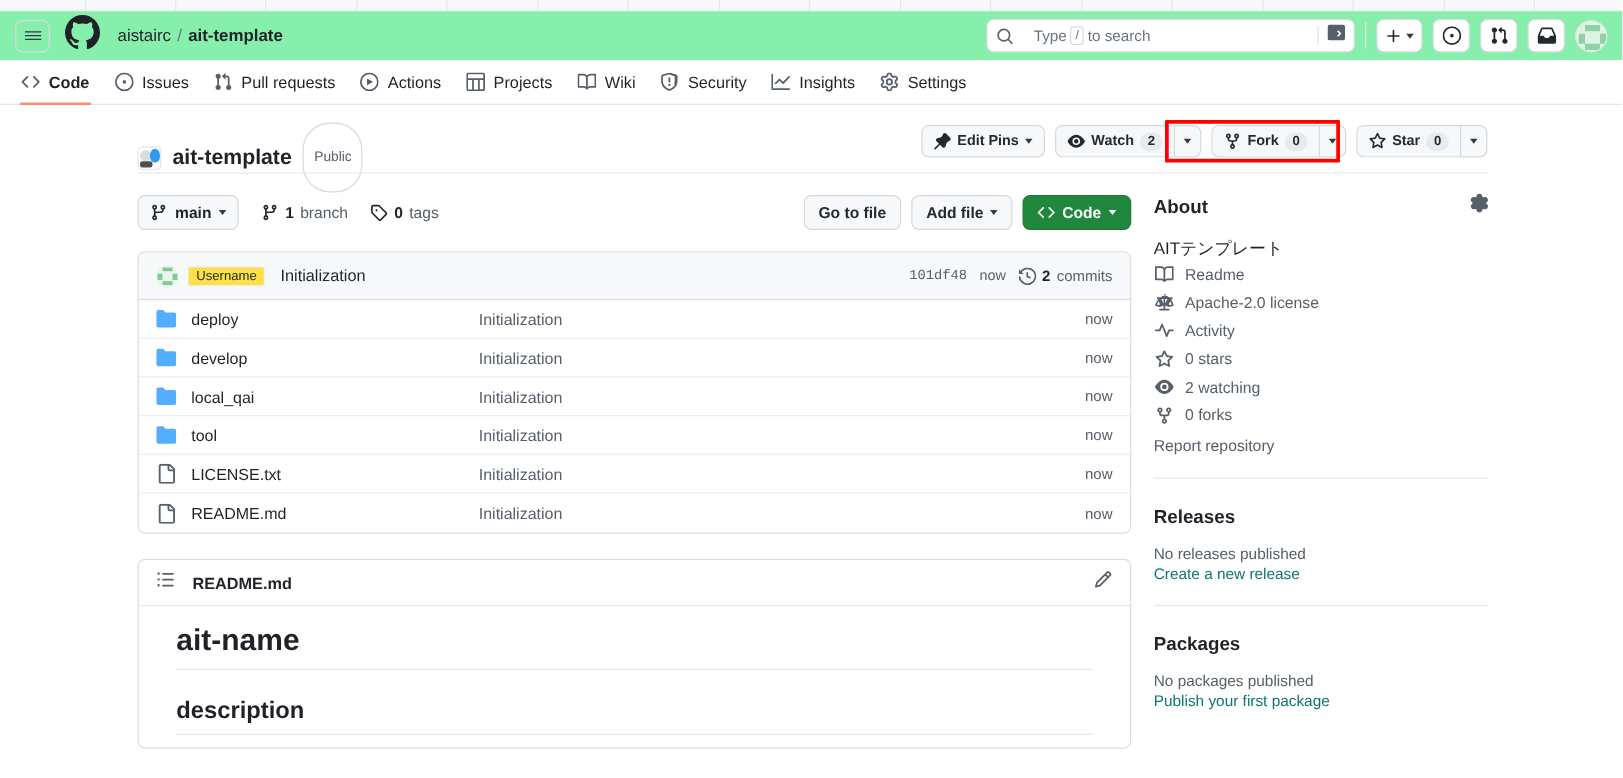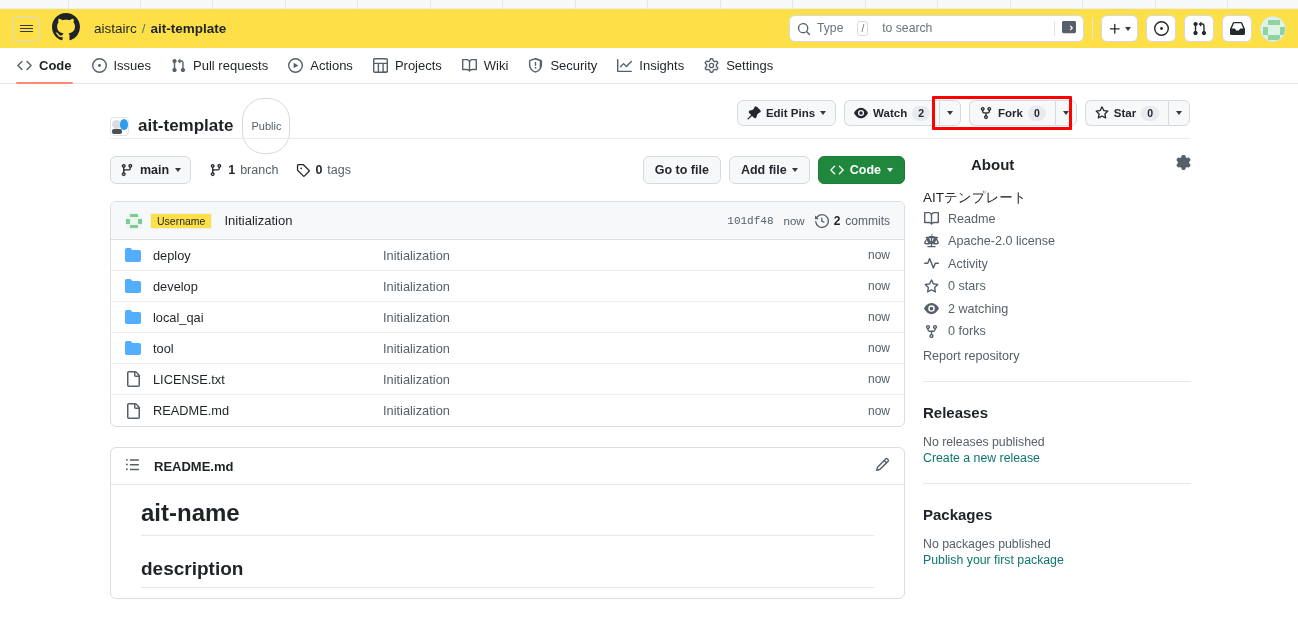--- a/index.html
+++ b/index.html
@@ -12,35 +12,35 @@
   }
   .page { position: relative; width: 1298px; height: 622px; }
 
   
   .ruler { position: absolute; top: 0; left: 0; width: 1298px; height: 9px;
            background: #f6f8fa; border-bottom: 1px solid #eceef1; }
   .ruler i { position: absolute; top: 0; width: 1px; height: 9px; background: #e4e7eb; }
 
   
   .appbar { position: absolute; top: 9px; left: 0; width: 1298px; height: 39px;
-            background: #fde047; display: flex; align-items: center; padding: 0 12px; }
+            background: #86efac; display: flex; align-items: center; padding: 0 12px; }
   .hamburger { width: 28px; height: 26px; border: 1px solid #d6dade; border-radius: 6px;
                display: flex; align-items: center; justify-content: center; cursor: pointer; }
   .hamburger span { display: block; width: 13px; height: 1.6px; background: #35393d; margin: 1.6px 0; }
   .gh-mark { margin-left: 12px; cursor: pointer; }
   .breadcrumb { margin-left: 14px; font-size: 13.5px; display: flex; align-items: center; gap: 5px; }
   .breadcrumb .owner { color: #1f2328; cursor: pointer; }
   .breadcrumb .sep { color: #6a737d; }
   .breadcrumb .repo { color: #1f2328; font-weight: bold; cursor: pointer; }
 
   .appbar-right { margin-left: auto; display: flex; align-items: center; gap: 8px; }
   .searchbox { width: 295px; height: 27px; border: 1px solid #d6dade; border-radius: 6px;
                display: flex; align-items: center; padding: 0 7px; cursor: text; background: #fff; }
-  .searchbox .sb-text { font-size: 12.2px; color: #6a737d; margin-left: 6px; display: flex;
-                        align-items: flex-start; gap: 14px; }
+  .searchbox .sb-text { font-size: 12.2px; color: #6a737d; margin-left: 16px; display: flex;
+                        align-items: center; gap: 3px; }
   .slashkey { border: 1px solid #d6dade; border-radius: 3px; font-size: 10px; color: #6a737d;
               padding: 0 3px; line-height: 13px; }
   .sb-divider { margin-left: auto; width: 1px; height: 15px; background: #e1e4e8; }
   .term-ico { margin-left: 7px; cursor: pointer; }
   .vbar { width: 1px; height: 21px; background: #e1e4e8; }
   .hbtn { height: 27px; min-width: 30px; border: 1px solid #d6dade; border-radius: 6px;
           display: flex; align-items: center; justify-content: center; gap: 3px;
           padding: 0 6px; cursor: pointer; background: #fff; }
   .avatar-top { width: 26px; height: 26px; border-radius: 50%; cursor: pointer;
                 background: #dff3e4; position: relative; overflow: hidden;
@@ -146,21 +146,21 @@
   .readme-head .rtitle { margin-left: 14px; font-size: 13px; font-weight: bold; color: #1f2328; }
   .readme-head .pencil { margin-left: auto; cursor: pointer; }
   .readme-body { padding: 14px 30px 10px 30px; border-top: 1px solid #e6e9ec; }
   .md-h1 { font-size: 24px; font-weight: bold; color: #1f2328; padding-bottom: 8px;
            border-bottom: 1px solid #e6e9ec; margin-bottom: 22px; }
   .md-h2 { font-size: 19px; font-weight: bold; color: #1f2328; padding-bottom: 7px;
            border-bottom: 1px solid #e6e9ec; }
 
   
   .side h2 { font-size: 15px; font-weight: bold; color: #1f2328; }
-  .side-head { display: flex; align-items: center; margin-left: 48px; }
+  .side-head { display: flex; align-items: center; }
   .side-head .gear { margin-left: auto; cursor: pointer; }
   .about-desc { margin-top: 15px; font-size: 13.5px; color: #1f2328; }
   .side-list { margin-top: 4px; display: flex; flex-direction: column; gap: 7.5px; }
   .side-item { display: flex; align-items: center; gap: 9px; font-size: 12.6px; color: #57606a; cursor: pointer; }
   .side-item .si-ico { width: 16px; display: flex; justify-content: center; flex: none; }
   .report-link { margin-top: 10px; font-size: 12.6px; color: #57606a; cursor: pointer; }
   .side-sep { margin: 18px 0; height: 1px; background: #e6e9ec; }
   .empty-line { font-size: 12.3px; color: #57606a; margin-top: 14px; }
   .blue-link { font-size: 12.3px; color: #0f766e; cursor: pointer; margin-top: 2px; display: block; }
   .side-block-gap { margin-top: 22px; }

